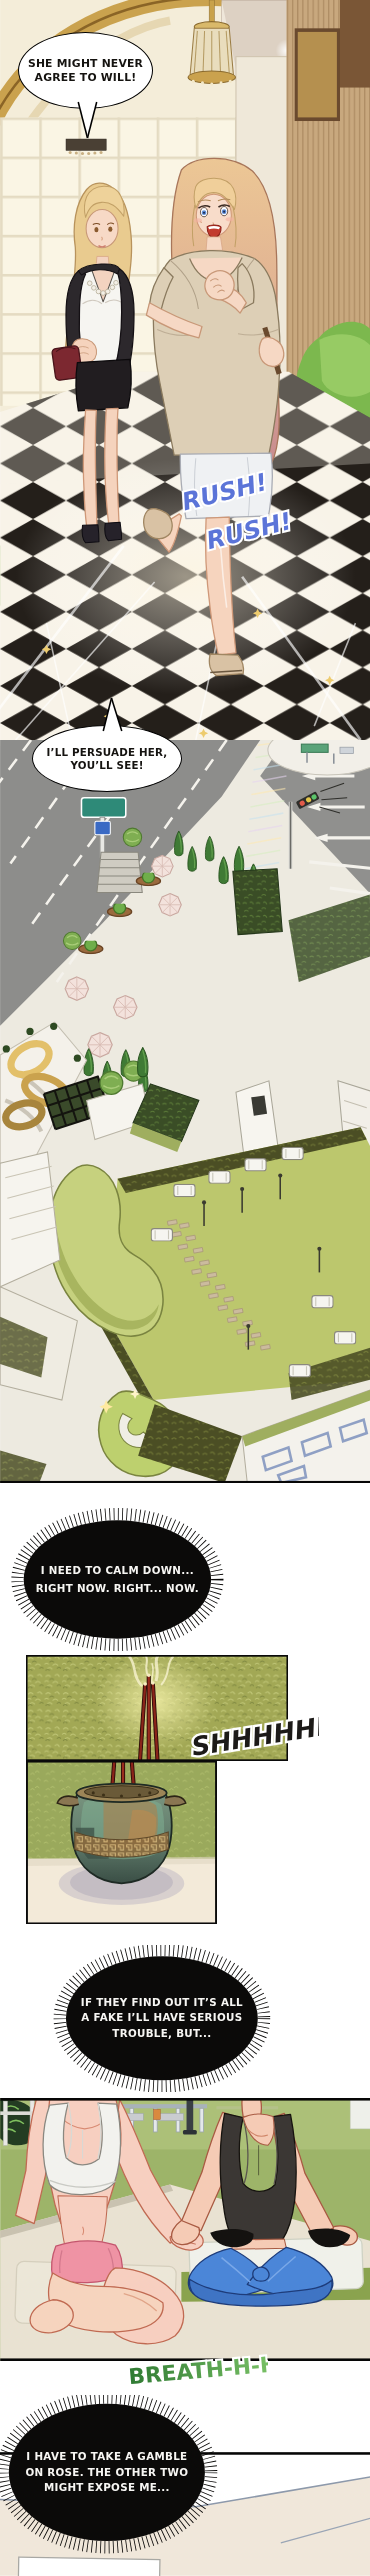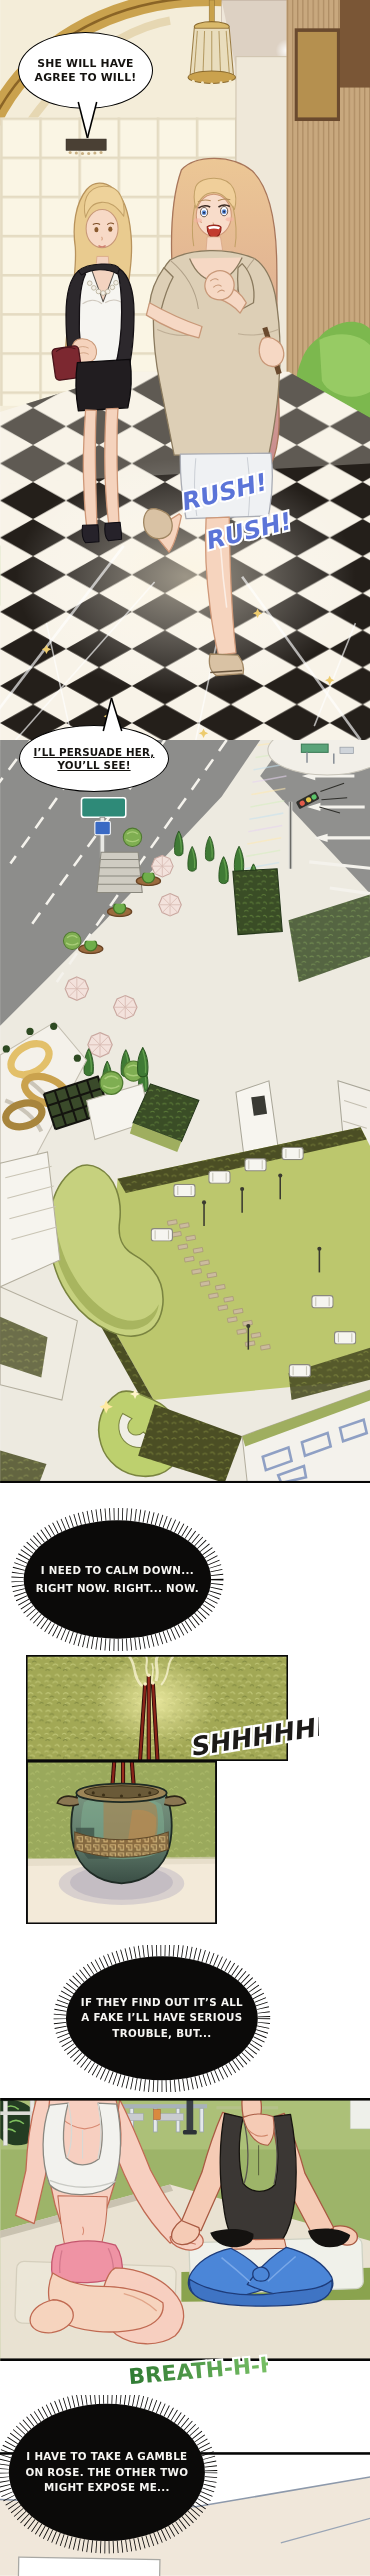--- a/index.html
+++ b/index.html
@@ -6,21 +6,21 @@
   #stage{position:relative;width:371px;height:2576px;margin:0 auto;background:#fff;overflow:hidden;
          font-family:"DejaVu Sans","Liberation Sans",sans-serif;}
   .abs{position:absolute;}
   svg{display:block;}
   
   .bubble{position:absolute;background:#fff;border:1.5px solid #000;border-radius:50%;
           display:flex;flex-direction:column;align-items:center;justify-content:center;
           text-align:center;color:#151310;font-weight:bold;z-index:30;}
   .bubble .ln{line-height:1.22;letter-spacing:0.2px;white-space:nowrap;}
   #bubble-agree{left:18px;top:32px;width:133px;height:75px;font-size:10.8px;}
-  #bubble-persuade{left:19px;top:725px;width:148px;height:65px;font-size:10.3px;text-decoration:underline;}
+  #bubble-persuade{left:32px;top:725px;width:148px;height:65px;font-size:10.3px;}
   .tail{position:absolute;z-index:31;}
   
   .thought-text{fill:#f7f6f3;font-weight:bold;letter-spacing:.6px;}
 </style>
 </head>
 <body>
 
 <div id="stage">
 
 <svg class="abs" style="left:0;top:0;z-index:1" width="371" height="740" viewBox="0 0 720 1437">
@@ -246,21 +246,21 @@
     <path d="M286,992 C276,1004 276,1026 288,1038 C300,1050 320,1048 330,1036 C338,1024 334,1004 322,996 C310,988 294,984 286,992 Z" fill="#d9c2a4" stroke="#a08662" stroke-width="2.5"></path>
 
     <path d="M400,1006 C397,1062 400,1122 408,1182 C412,1217 418,1248 424,1272 L458,1268 C453,1222 449,1162 447,1102 C446,1062 445,1032 445,1004 Z" fill="#f6d4be" stroke="#cf9878" stroke-width="2.5"></path>
     <path d="M428,1060 q4,60 12,120" stroke="#fff" stroke-width="3" opacity=".6" fill="none"></path>
     <path d="M408,1270 C404,1288 408,1304 420,1312 L472,1308 C474,1296 470,1282 462,1272 Z" fill="#d9c2a4" stroke="#a08662" stroke-width="2.5"></path>
     <path d="M408,1306 L470,1302" stroke="#6b5840" stroke-width="3"></path>
   </g>
 </svg>
 
 <div class="bubble" id="bubble-agree">
-  <div class="ln">SHE WILL HAVE</div>
+  <div class="ln">SHE MIGHT NEVER</div>
   <div class="ln">AGREE TO WILL!</div>
 </div>
 <svg class="tail" style="left:76px;top:101px" width="25" height="39" viewBox="0 0 48 76">
   <path d="M4,2 L22,72 L40,2 Z" fill="#ffffff"></path>
   <line x1="4" y1="2" x2="22" y2="72" stroke="#000" stroke-width="3"></line>
   <line x1="40" y1="2" x2="22" y2="72" stroke="#000" stroke-width="3"></line>
 </svg>
 
 <svg class="abs" style="left:180px;top:459px;z-index:20" width="118" height="118" viewBox="0 0 230 230">
   <g transform="rotate(-14 115 115)" font-family="DejaVu Sans, sans-serif" font-weight="bold" font-style="italic" font-size="47" fill="#5b74d8" stroke="#ffffff" stroke-width="8" paint-order="stroke" text-anchor="middle">

